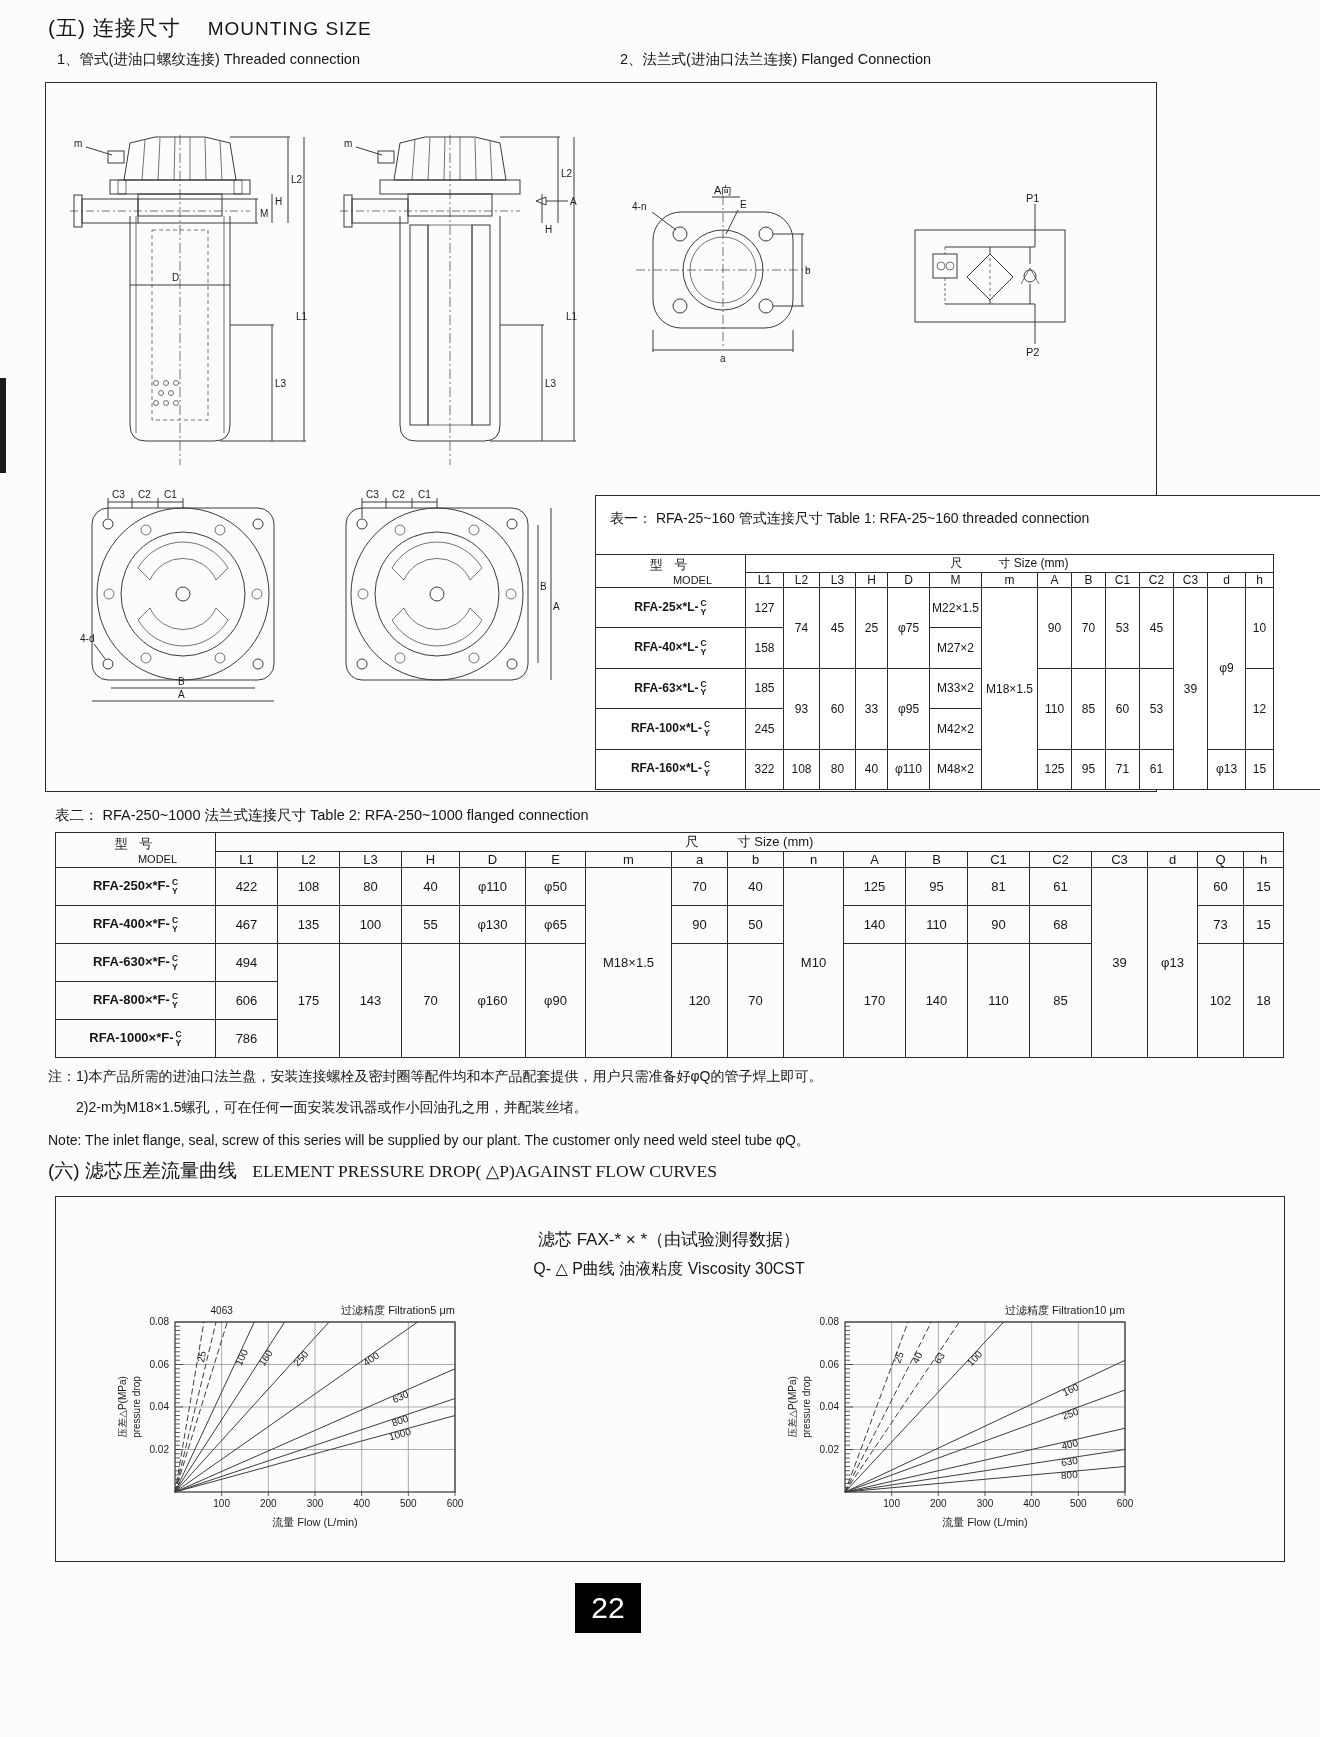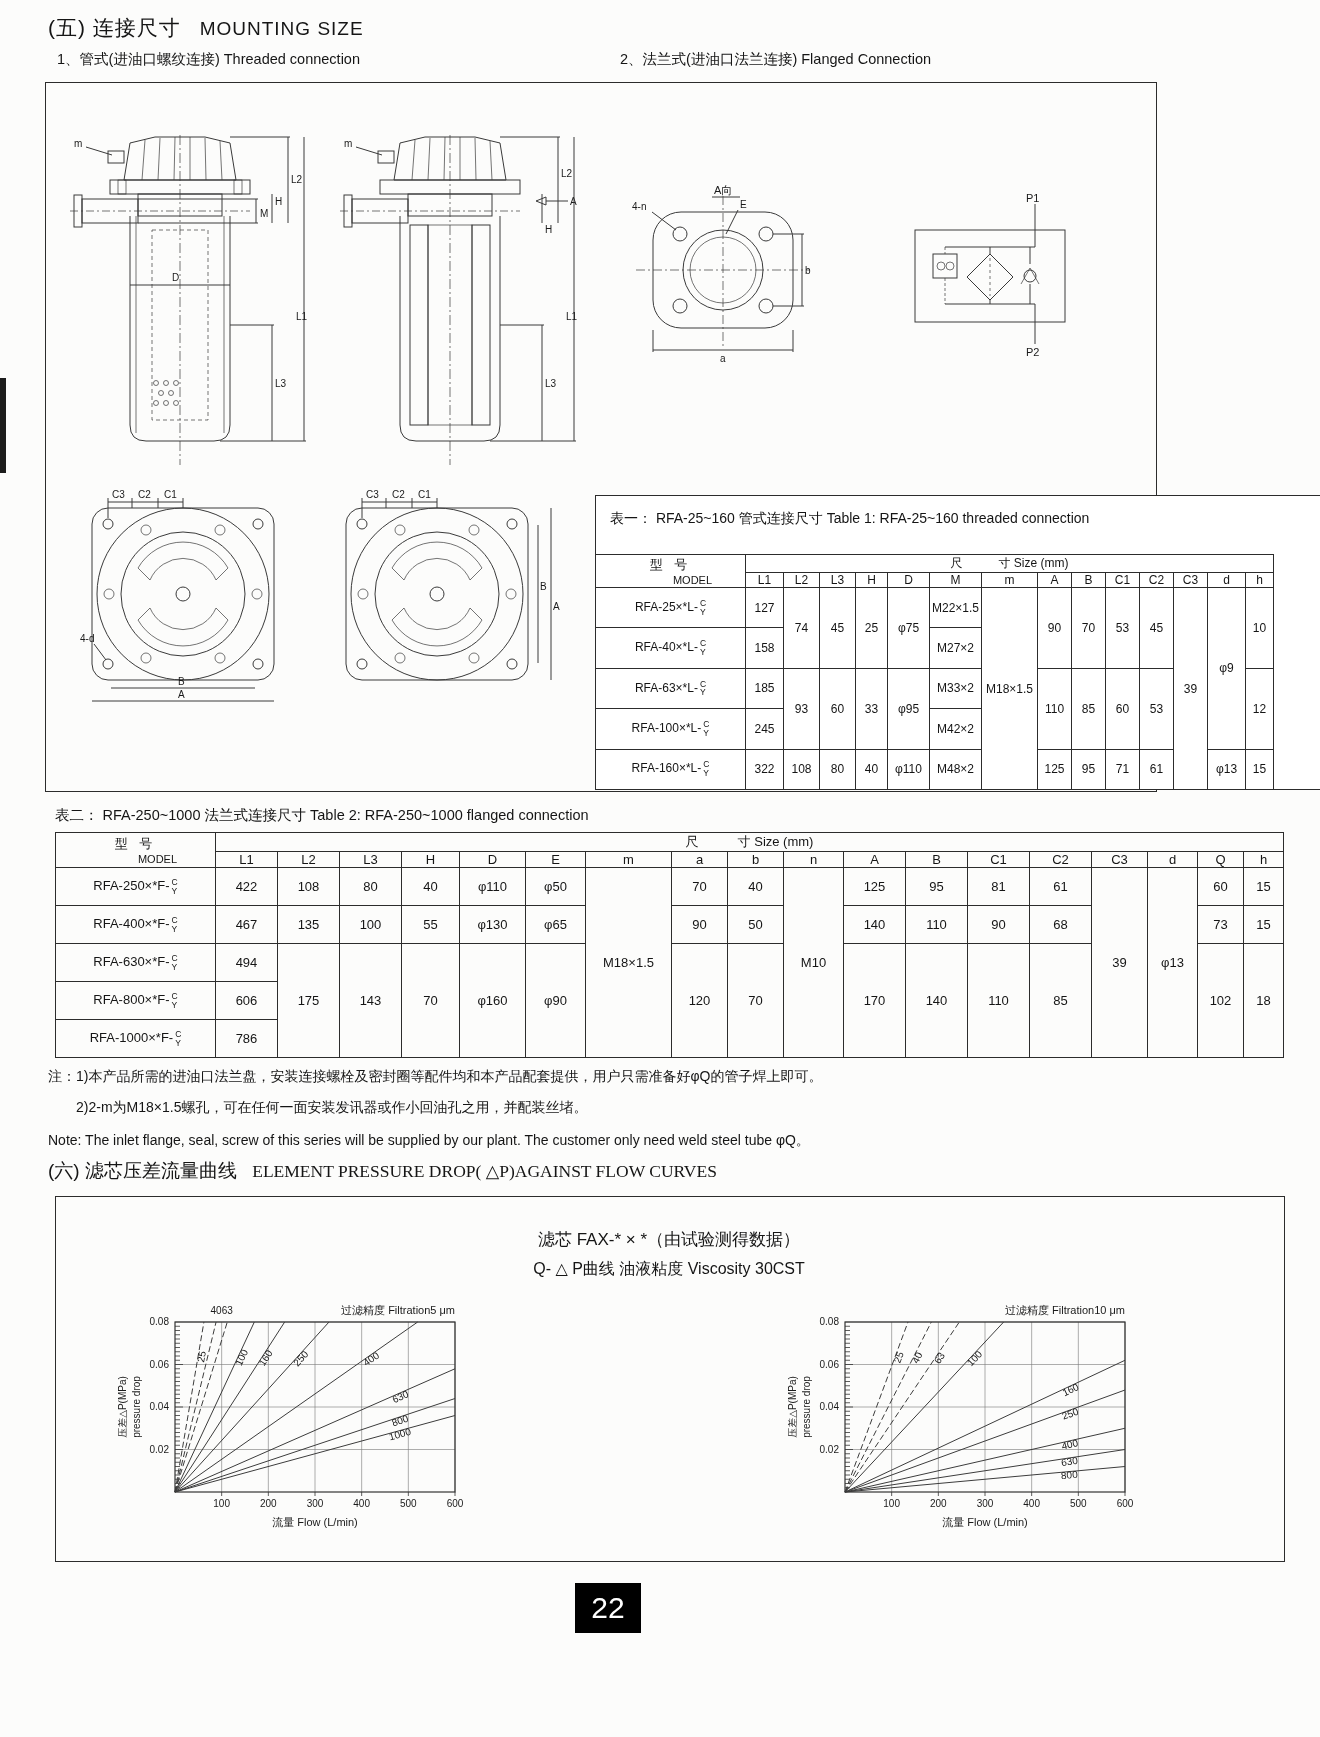--- a/index.html
+++ b/index.html
@@ -1,38 +1,38 @@
 <!DOCTYPE html>
 <html><head>
 <meta charset="utf-8">
 <style>
   html,body{margin:0;padding:0;background:#e8e8e8;}
   .page{position:relative;width:1320px;height:1737px;background:#fcfcfb;color:#151515;
         font-family:"Liberation Sans","DejaVu Sans",sans-serif;overflow:hidden;}
   .abs{position:absolute;}
   .s5-title{left:48px;top:14px;font-size:21px;letter-spacing:1px;}
-  .s5-title .en{font-size:19px;margin-left:12px;}
+  .s5-title .en{font-size:19px;margin-left:20px;}
   .sub{top:50px;font-size:14.5px;}
   .sub1{left:57px;} .sub2{left:620px;}
   .big-box{left:45px;top:82px;width:1110px;height:708px;border:1.6px solid #2c2c2c;}
   .artifact{left:0;top:378px;width:6px;height:95px;background:#1c1c1c;}
   
   .t1-box{left:595px;top:495px;width:818px;height:295px;background:#fff;border:1.6px solid #2c2c2c;box-sizing:border-box;}
   .t1-title{position:absolute;left:14px;top:14px;font-size:14px;white-space:nowrap;}
   table{border-collapse:collapse;table-layout:fixed;}
   #table1{position:absolute;left:-1px;bottom:-1px;width:679px;height:236px;}
   #table2{left:55px;top:832px;width:1228px;height:226px;position:absolute;}
   th,td{border:1.2px solid #2c2c2c;text-align:center;vertical-align:middle;padding:0 1px;
         font-weight:normal;overflow:hidden;white-space:nowrap;}
   #table1 th,#table1 td{font-size:12px;}
   #table2 th,#table2 td{font-size:13px;}
   th .mh-cn{font-size:13px;letter-spacing:4px;}
   th .mh-en{font-size:11px;margin-left:44px;}
   .stk{display:inline-flex;flex-direction:column;font-size:8.5px;line-height:1.05;vertical-align:middle;margin-left:2px;text-align:left;}
-  .model-cell{white-space:nowrap;}
+  .model-cell{white-space:nowrap;font-weight:bold;}
   .t2-title{left:55px;top:806px;font-size:14.5px;}
   .note{font-size:14px;}
   .note1{left:48px;top:1068px;}
   .note2{left:76px;top:1099px;}
   .note3{left:48px;top:1132px;}
   .s6-title{left:48px;top:1158px;font-size:19px;}
   .s6-title .en{font-size:17.5px;margin-left:10px;font-family:Liberation Serif, serif;}
   .chart-box{left:55px;top:1196px;width:1228px;height:364px;border:1.6px solid #2c2c2c;}
   .cb-title1{left:55px;top:1228px;width:1228px;text-align:center;font-size:17px;}
   .cb-title2{left:55px;top:1259px;width:1228px;text-align:center;font-size:16px;}

